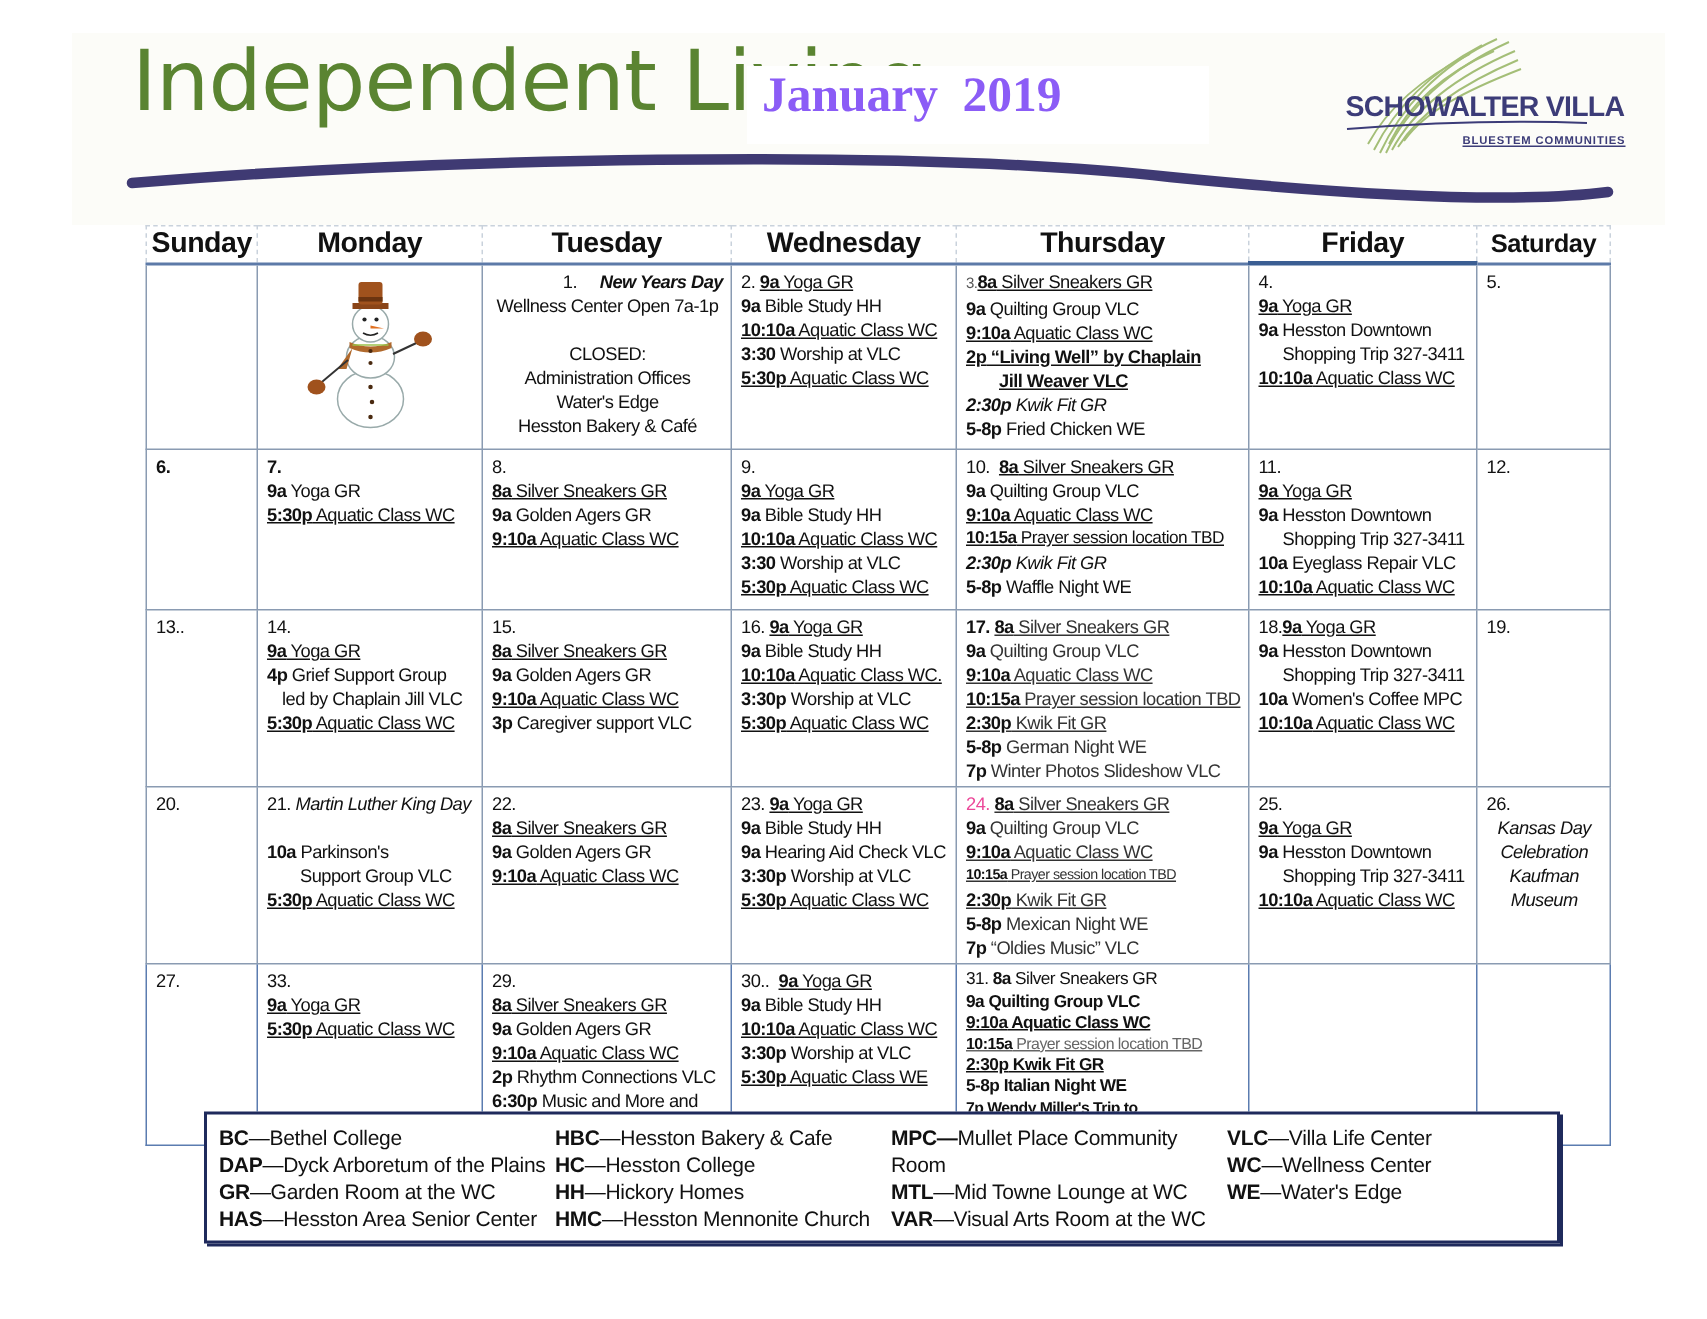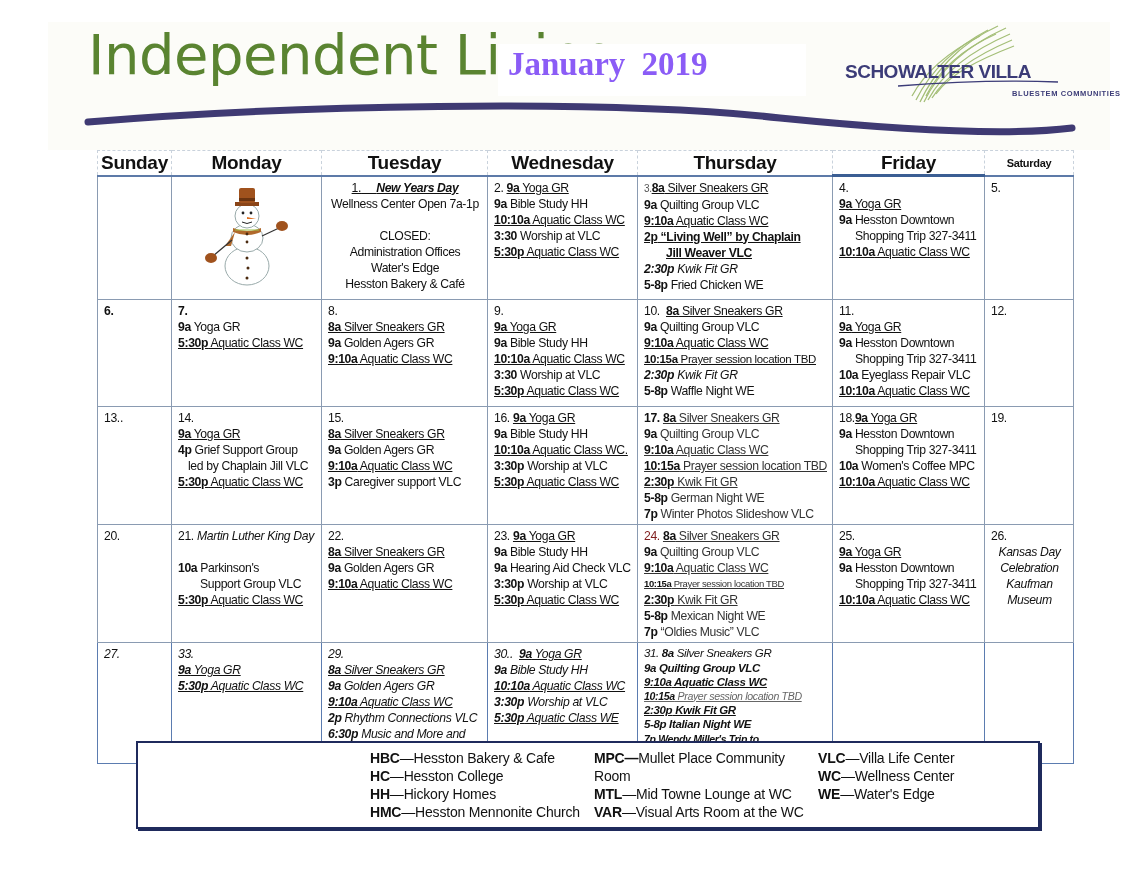--- a/index.html
+++ b/index.html
@@ -4,33 +4,33 @@
 <style>
   * { box-sizing: border-box; margin: 0; padding: 0; }
   html, body { width: 1138px; height: 879px; background: #ffffff; overflow: hidden; }
   body { position: relative; font-family: "Liberation Sans", sans-serif; color: #111; }
 
   .banner { position: absolute; left: 48px; top: 22px; width: 1062px; height: 128px; background: #fcfcf8; }
   .title-main { position: absolute; left: 88px; top: 22px; font-family: "DejaVu Sans", sans-serif; font-size: 56px; color: #5a8431; letter-spacing: -0.5px; font-weight: normal; }
   .month-box { position: absolute; left: 498px; top: 44px; width: 308px; height: 52px; background: #ffffff; }
   .month-title { position: absolute; left: 508px; top: 46px; font-family: "Liberation Serif", serif; font-weight: bold; font-size: 33px; color: #8b5cf6; word-spacing: 8px; }
   .logo { position: absolute; left: 888px; top: 24px; width: 180px; height: 80px; }
-  .logo-text { position: absolute; left: 845px; top: 61px; font-family: "Liberation Sans", sans-serif; font-weight: bold; font-size: 19px; color: #3c3c78; letter-spacing: -0.5px; }
-  .logo-sub { position: absolute; left: 1012px; top: 89px; font-size: 7.5px; font-weight: bold; color: #3c3c78; letter-spacing: 0.6px; }
+  .logo-text { position: absolute; left: 897px; top: 61px; font-family: "Liberation Sans", sans-serif; font-weight: bold; font-size: 19px; color: #3c3c78; letter-spacing: -0.5px; }
+  .logo-sub { position: absolute; left: 975px; top: 89px; font-size: 7.5px; font-weight: bold; color: #3c3c78; letter-spacing: 0.6px; text-decoration: underline; }
   .swoosh { position: absolute; left: 80px; top: 100px; width: 1000px; height: 50px; }
 
   .cal { position: absolute; left: 97px; top: 150px; border-collapse: collapse; table-layout: fixed; }
   .cal th { font-weight: bold; font-size: 19px; text-align: center; height: 24px; border: 1px dashed #c9d2dc; border-bottom: 2px solid #5d7aa8; padding-top: 1px; letter-spacing: -0.3px; }
-  .cal th.sat { font-size: 11px; }
+  .cal th.sat { font-size: 17px; }
   .cal td { border: 1.5px solid #8a9bb2; vertical-align: top; padding: 3px 5px 2px 6px; font-size: 12.2px; line-height: 16px; letter-spacing: -0.35px; overflow: hidden; }
   .cal tr.w1 td { height: 124px; }
   .cal tr.w2 td { height: 107px; }
   .cal tr.w3 td { height: 106px; }
   .cal tr.w4 td { height: 104px; }
-  .cal tr.w5 td { height: 121px; font-style: italic; }
+  .cal tr.w5 td { height: 121px; }
   .cal td.fri-first { border-top: 3px solid #3b5e93; }
   .cal tr.w5 td { border-color: #5b7cb0; }
   .ev { display: block; white-space: nowrap; }
   .ev b { font-weight: bold; }
   .u { text-decoration: underline; }
   .it { font-style: italic; }
   .ind { padding-left: 16px; }
   .ind2 { padding-left: 22px; }
   .small { font-size: 10.6px; line-height: 13.3px; color: #333; }
   .small b { color: #111; }
@@ -117,21 +117,21 @@
           <ellipse cx="12" cy="70" rx="6" ry="5" fill="#a0521d"></ellipse>
           <ellipse cx="83" cy="38" rx="6" ry="5" fill="#a0521d"></ellipse>
           <circle cx="48" cy="46" r="1.4" fill="#4a2a10"></circle>
             <circle cx="48" cy="54" r="1.4" fill="#4a2a10"></circle>
           <circle cx="48" cy="70" r="1.5" fill="#4a2a10"></circle>
             <circle cx="49" cy="80" r="1.5" fill="#4a2a10"></circle>
             <circle cx="48" cy="90" r="1.5" fill="#4a2a10"></circle>
         </svg>
       </td>
       <td style="text-align:center;">
-        <span class="ev" style="text-align:center;text-decoration:underline;"><span>1.</span>&nbsp;&nbsp;&nbsp;&nbsp;&nbsp;<b class="it">New Years Day</b></span>
+        <span class="ev" style="text-align:right;"><span>1.</span>&nbsp;&nbsp;&nbsp;&nbsp;&nbsp;<b class="it">New Years Day</b></span>
         <span class="center">Wellness Center Open 7a-1p</span>
         <span class="center" style="height:16px"></span>
         <span class="center">CLOSED:</span>
         <span class="center">Administration Offices</span>
         <span class="center">Water's Edge</span>
         <span class="center">Hesston Bakery &amp; Café</span>
       </td>
       <td>
         <span class="ev"><span>2.</span> <span class="u"><b>9a</b><span> Yoga GR</span></span></span>
         <span class="ev"><b>9a</b><span> Bible Study HH</span></span>
@@ -268,21 +268,21 @@
         <span class="ev u"><b>9:10a</b><span> Aquatic Class WC</span></span>
       </td>
       <td>
         <span class="ev"><span>23.</span> <span class="u"><b>9a</b><span> Yoga GR</span></span></span>
         <span class="ev"><b>9a</b><span> Bible Study HH</span></span>
         <span class="ev"><b>9a</b><span> Hearing Aid Check VLC</span></span>
         <span class="ev"><b>3:30p</b><span> Worship at VLC</span></span>
         <span class="ev u"><b>5:30p</b><span> Aquatic Class WC</span></span>
       </td>
       <td class="small">
-        <span class="ev"><span style="color:#7f1d1d">24.</span> <span class="u"><b>8a</b><span> Silver Sneakers GR</span></span></span>
+        <span class="ev"><span style="color:#ec4899">24.</span> <span class="u"><b>8a</b><span> Silver Sneakers GR</span></span></span>
         <span class="ev"><b>9a</b><span> Quilting Group VLC</span></span>
         <span class="ev u"><b>9:10a</b><span> Aquatic Class WC</span></span>
         <span class="ev u tiny"><b>10:15a</b><span> Prayer session location TBD</span></span>
         <span class="ev u"><b>2:30p</b><span> Kwik Fit GR</span></span>
         <span class="ev"><b>5-8p</b><span>  Mexican Night  WE</span></span>
         <span class="ev"><b>7p</b><span> “Oldies Music” VLC</span></span>
       </td>
       <td>
         <span class="ev">25.</span>
         <span class="ev u"><b>9a</b><span> Yoga GR</span></span>
@@ -334,20 +334,26 @@
         <span class="ev bold" style="font-size:10.5px"><b>7p</b><span> Wendy Miller's Trip to</span></span>
         <span class="ev ind bold" style="font-size:10.5px">England VLC</span>
       </td>
       <td></td>
       <td></td>
     </tr>
   </tbody>
 </table>
 
 <div class="legend">
+  <div class="legend-col" style="left:8px">
+    <div><b>BC</b><span>—Bethel College</span></div>
+    <div><b>DAP</b><span>—Dyck Arboretum of the Plains</span></div>
+    <div><b>GR</b><span>—Garden Room at the WC</span></div>
+    <div><b>HAS</b><span>—Hesston Area Senior Center</span></div>
+  </div>
   <div class="legend-col" style="left:232px">
     <div><b>HBC</b><span>—Hesston Bakery &amp; Cafe</span></div>
     <div><b>HC</b><span>—Hesston College</span></div>
     <div><b>HH</b><span>—Hickory Homes</span></div>
     <div><b>HMC</b><span>—Hesston Mennonite Church</span></div>
   </div>
   <div class="legend-col" style="left:456px">
     <div><b>MPC—</b><span>Mullet Place Community</span></div>
     <div><b></b><span>Room</span></div>
     <div><b>MTL</b><span>—Mid Towne Lounge at WC</span></div>

